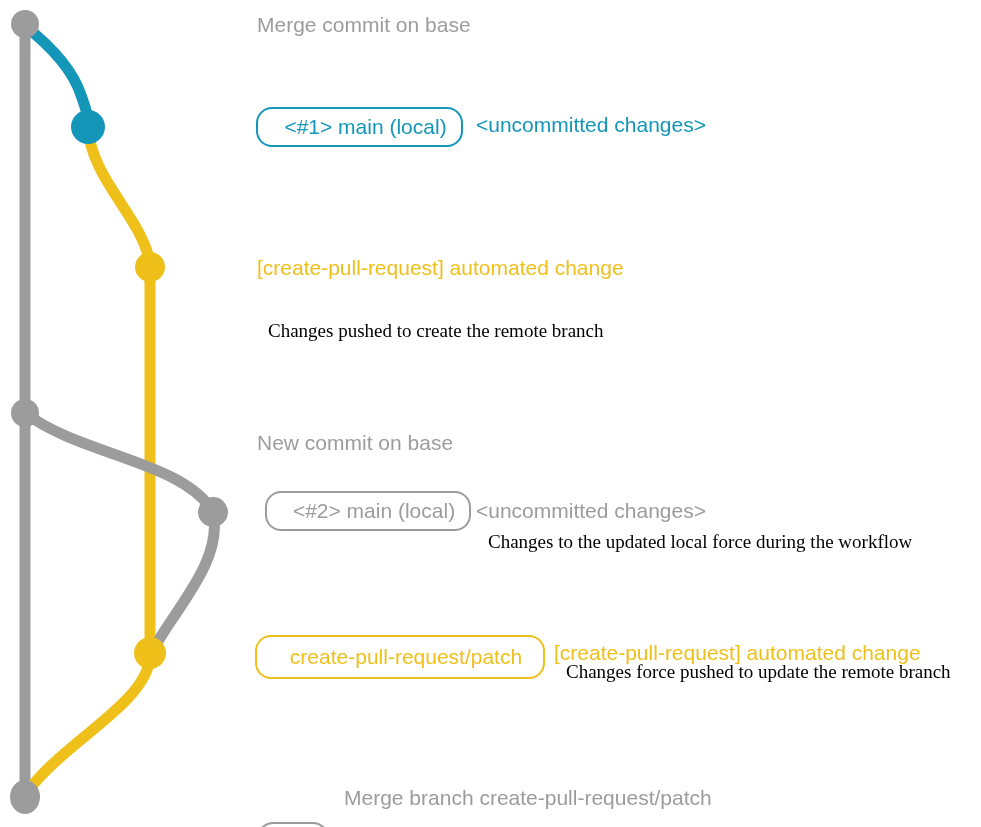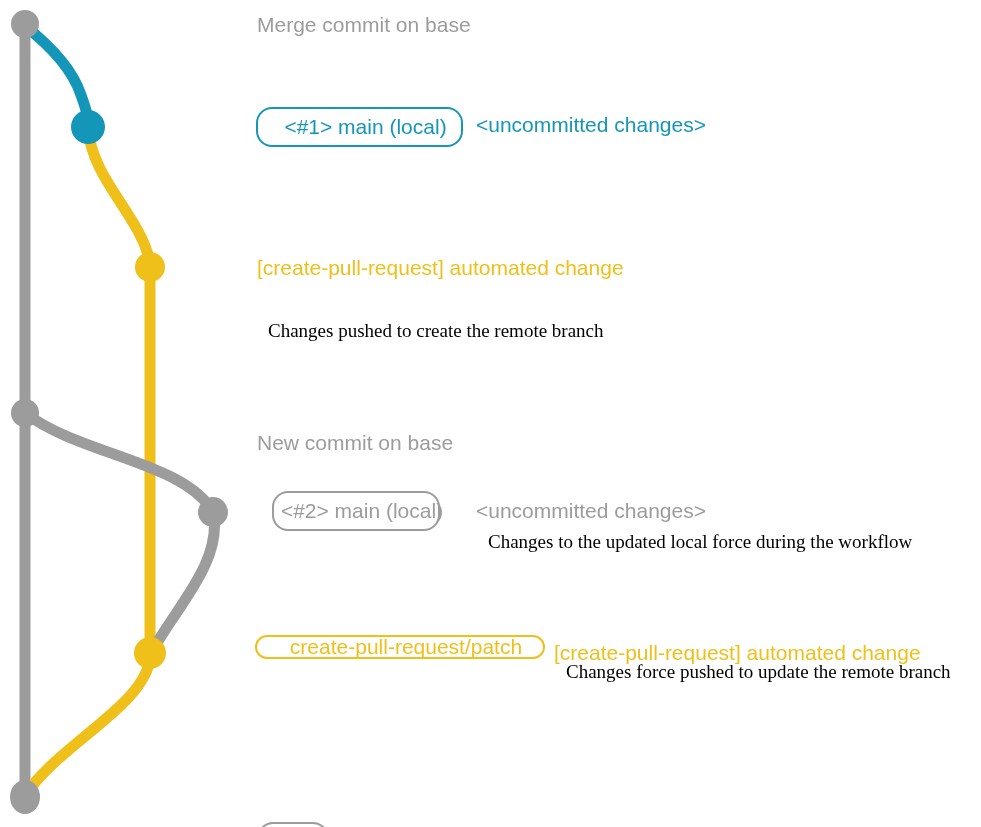--- a/index.html
+++ b/index.html
@@ -74,29 +74,30 @@
   <div class="branch-box blue-box" style="left:256px; top:107px; width:207px; height:40px;">
     <span>&lt;#1&gt; main (local)</span>
   </div>
   <div class="txt blue-txt" style="left:476px; top:113px;">&lt;uncommitted changes&gt;</div>
 
   <div class="txt yellow-txt" style="left:257px; top:256px;">[create-pull-request] automated change</div>
   <div class="serif-txt" style="left:268px; top:288px;margin-top:32px;">Changes pushed to create the remote branch</div>
 
   <div class="txt gray-txt" style="left:257px; top:416px;margin-top:15px;">New commit on base</div>
 
-  <div class="branch-box gray-box" style="left:272px; top:491px; width:168px; height:40px;">
+  <div class="branch-box gray-box" style="left:265px; top:491px; width:206px; height:40px;">
     <span>&lt;#2&gt; main (local)</span>
   </div>
   <div class="txt gray-txt" style="left:476px; top:499px;">&lt;uncommitted changes&gt;</div>
   <div class="serif-txt" style="left:488px; top:531px;">Changes to the updated local force during the workflow</div>
 
-  <div class="branch-box yellow-box" style="left:255px; top:635px; width:290px; height:24px;">
+  <div class="branch-box yellow-box" style="left:255px; top:635px; width:290px; height:44px;">
     <span>create-pull-request/patch</span>
   </div>
   <div class="txt yellow-txt" style="left:554px; top:641px;">[create-pull-request] automated change</div>
   <div class="serif-txt" style="left:566px; top:661px;">Changes force pushed to update the remote branch</div>
 
   <div class="branch-box gray-box" style="left:257px; top:822px; width:72px; height:37px;">
     <span>main</span>
   </div>
+  <div class="txt gray-txt" style="left:344px; top:786px;">Merge branch create-pull-request/patch</div>
 
 </div>
 
 </body></html>

